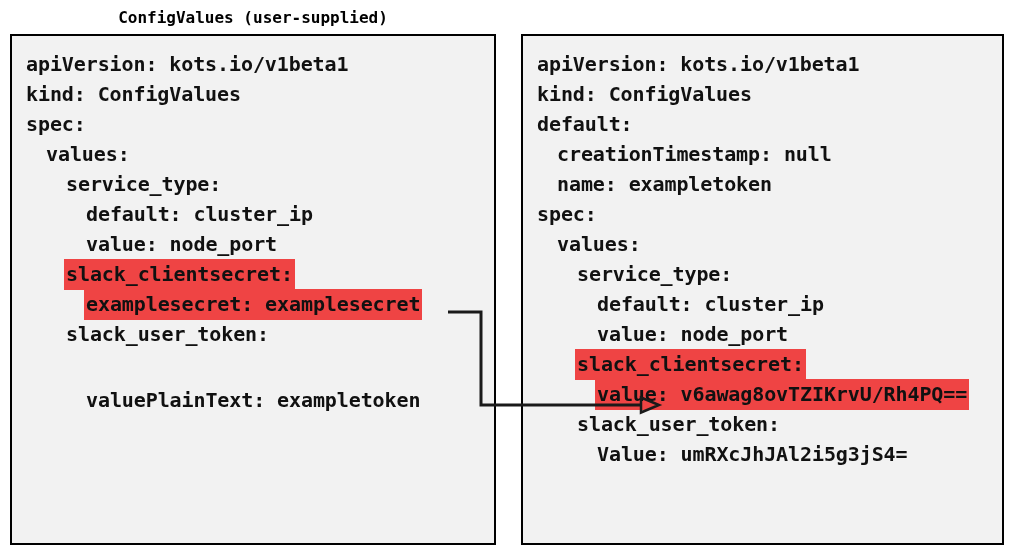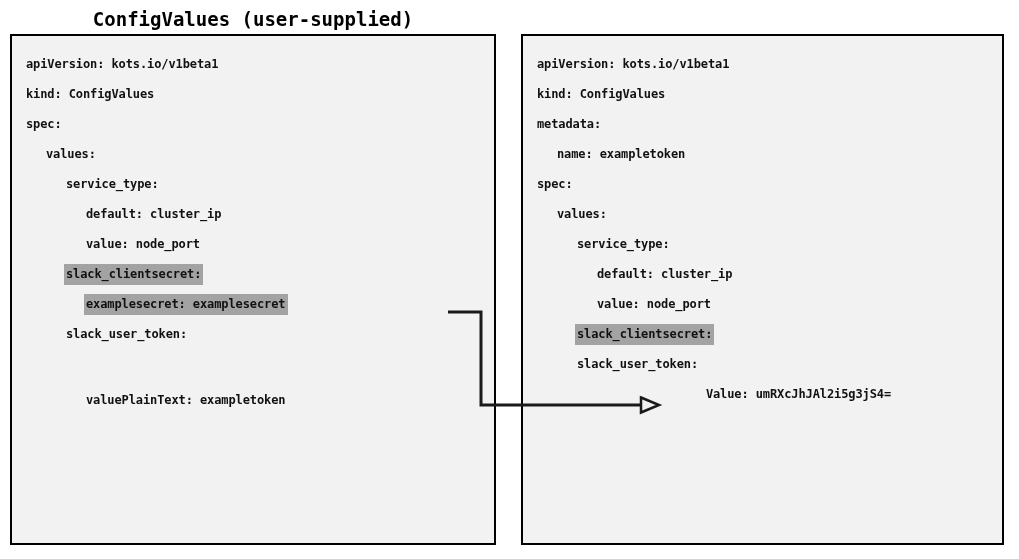--- a/index.html
+++ b/index.html
@@ -17,21 +17,21 @@
 
   .diagram {
     position: absolute;
     inset: 0;
   }
 
   
   .panel-title {
     position: absolute;
     font-family: "DejaVu Sans Mono", "Liberation Mono", monospace;
-    font-size: 19px;
+    font-size: 16px;
     font-weight: bold;
     color: #000000;
     letter-spacing: 0px;
     white-space: nowrap;
     text-align: center;
   }
   #title-left  { left: 10px;  top: 8px;  width: 486px; }
   #title-right { left: 521px; top: 8px;  width: 482px; }
 
   
@@ -49,34 +49,34 @@
     position: absolute;
     left: 0;
     top: 13px;
     width: 100%;
     box-sizing: border-box;
     padding: 0 0 0 12px;
   }
 
   .code-line {
     font-family: "DejaVu Sans Mono", "Liberation Mono", monospace;
-    font-size: 12px;
+    font-size: 20px;
     font-weight: bold;
     line-height: 30px;
     height: 30px;
     color: #111111;
     white-space: pre;
     letter-spacing: -0.1px;
   }
   .code-line > .seg {
     display: inline;
     padding: 3px 2px 4px 2px;
   }
   .code-line.hl > .seg {
-    background: #a3a3a3;
+    background: #ef4444;
   }
 
   
   .connector {
     position: absolute;
     left: 0;
     top: 0;
     width: 1019px;
     height: 559px;
     pointer-events: none;
@@ -103,30 +103,32 @@
         <div class="code-line" style="padding-left: 40px;"><span class="seg">slack_user_token:</span></div>
         <div class="code-line" style="padding-left: 60px; margin-top: 36px;"><span class="seg">valuePlainText: exampletoken</span></div>
       </div>
   </div>
 
 
   <div class="panel" id="panel-right">
     <div class="code-block" id="code-right">
         <div class="code-line" style="padding-left: 0px;"><span class="seg">apiVersion: kots.io/v1beta1</span></div>
         <div class="code-line" style="padding-left: 0px;"><span class="seg">kind: ConfigValues</span></div>
-        <div class="code-line" style="padding-left: 0px;"><span class="seg">metadata:</span></div>
+        <div class="code-line" style="padding-left: 0px;"><span class="seg">default:</span></div>
+        <div class="code-line" style="padding-left: 20px;"><span class="seg">creationTimestamp: null</span></div>
         <div class="code-line" style="padding-left: 20px;"><span class="seg">name: exampletoken</span></div>
         <div class="code-line" style="padding-left: 0px;"><span class="seg">spec:</span></div>
         <div class="code-line" style="padding-left: 20px;"><span class="seg">values:</span></div>
         <div class="code-line" style="padding-left: 40px;"><span class="seg">service_type:</span></div>
         <div class="code-line" style="padding-left: 60px;"><span class="seg">default: cluster_ip</span></div>
         <div class="code-line" style="padding-left: 60px;"><span class="seg">value: node_port</span></div>
         <div class="code-line hl" style="padding-left: 40px;"><span class="seg">slack_clientsecret:</span></div>
+        <div class="code-line hl" style="padding-left: 60px;"><span class="seg">value: v6awag8ovTZIKrvU/Rh4PQ==</span></div>
         <div class="code-line" style="padding-left: 40px;"><span class="seg">slack_user_token:</span></div>
-        <div class="code-line" style="padding-left: 60px; text-align: center;"><span class="seg">Value: umRXcJhJAl2i5g3jS4=</span></div>
+        <div class="code-line" style="padding-left: 60px;"><span class="seg">Value: umRXcJhJAl2i5g3jS4=</span></div>
       </div>
   </div>
 
   <svg class="connector" viewBox="0 0 1019 559" width="1019" height="559">
     <path d="M 448 312 L 481 312 L 481 405 L 640 405" fill="none" stroke="#1a1a1a" stroke-width="3"></path>
     <path d="M 641 397.5 L 659 405 L 641 412.5 Z" fill="none" stroke="#1a1a1a" stroke-width="2.5" stroke-linejoin="miter"></path>
   </svg>
 
 </div>
 

